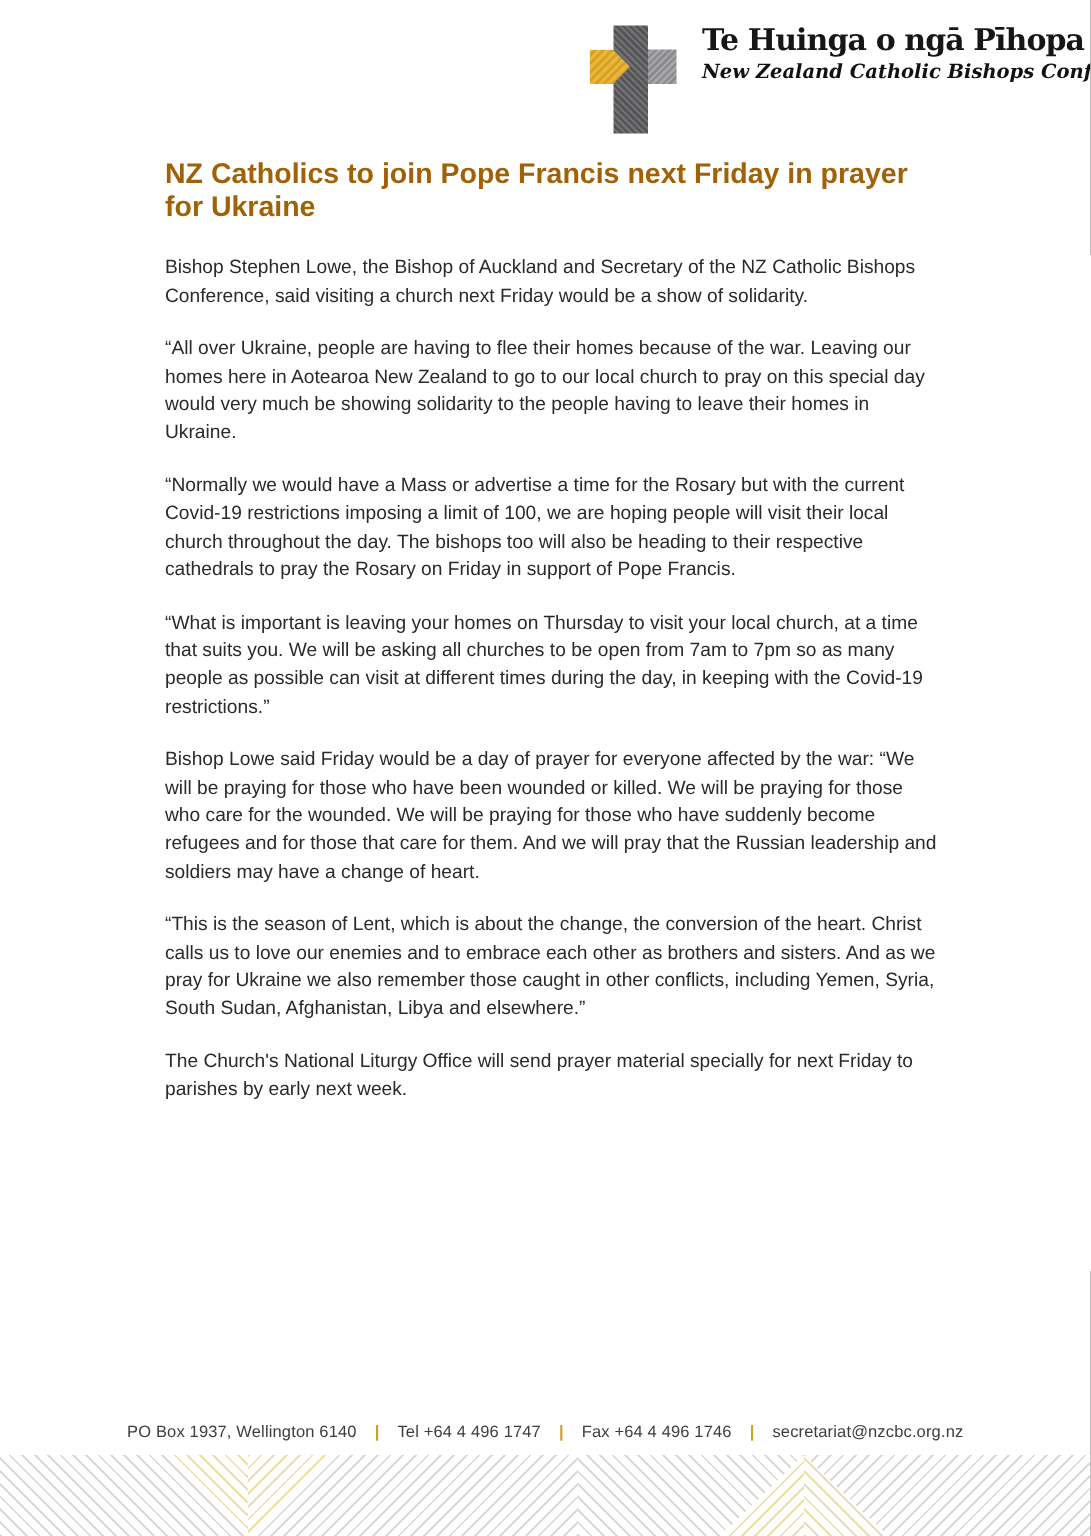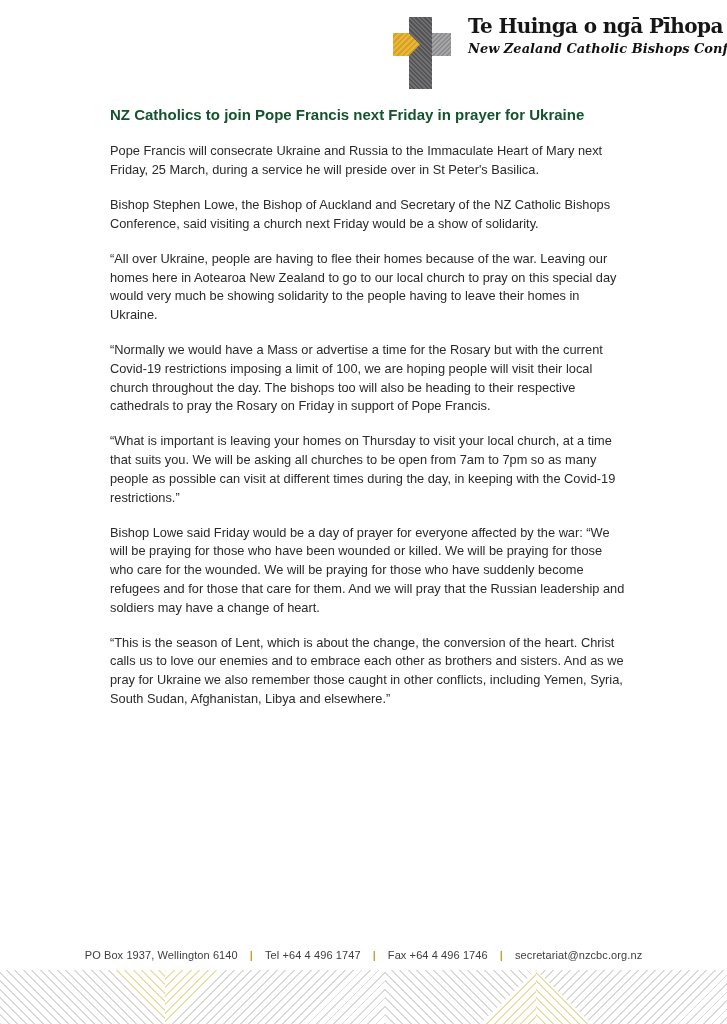--- a/index.html
+++ b/index.html
@@ -35,21 +35,21 @@
   }
   .logo-subtitle {
     margin-top:4px; font-family:"DejaVu Serif","Liberation Serif",serif;
     font-style:italic; font-weight:600; font-size:13px; color:#111;
     white-space:nowrap;
   }
 
   
   .main { position:absolute; top:106px; left:110px; width:518px; }
   .doc-date { font-size:13px; font-weight:bold; margin-bottom:18px; color:#222; }
-  .headline { font-size:15px; font-weight:bold; margin-bottom:19px; color:#14532d;
+  .headline { font-size:19px; font-weight:bold; margin-bottom:19px; color:#a16207;
               font-family:"Liberation Sans", sans-serif; }
   .lead { font-size:14.3px; line-height:21px; margin-bottom:17px; color:#222; }
   .main p.body-para { font-size:12.8px; line-height:18.7px; margin-bottom:16.5px; color:#2a2a2a; }
 
   
   .footer-contact {
     position:absolute; bottom:63px; left:0; width:100%; text-align:center;
     font-size:11px; color:#3d3d3d; letter-spacing:0.1px;
   }
   .footer-contact .sep { color:#cf9f2c; margin:0 12px; font-weight:bold; }
@@ -84,27 +84,27 @@
       <div class="logo-text">
         <div class="logo-title">Te Huinga o ngā Pīhopa</div>
         <div class="logo-subtitle">New Zealand Catholic Bishops Conference</div>
       </div>
     </div>
   </header>
 
   <main class="main">
     <h1 class="headline">NZ Catholics to join Pope Francis next Friday in prayer for Ukraine</h1>
     <div id="paragraphs">
-        <p class="body-para">Pope Francis will consecrate Ukraine and Russia to the Immaculate Heart of Mary next Friday, 25 March, during a service he will preside over in St Peter's Basilica.</p>
         <p class="body-para">Bishop Stephen Lowe, the Bishop of Auckland and Secretary of the NZ Catholic Bishops Conference, said visiting a church next Friday would be a show of solidarity.</p>
         <p class="body-para">“All over Ukraine, people are having to flee their homes because of the war. Leaving our homes here in Aotearoa New Zealand to go to our local church to pray on this special day would very much be showing solidarity to the people having to leave their homes in Ukraine.</p>
         <p class="body-para">“Normally we would have a Mass or advertise a time for the Rosary but with the current Covid-19 restrictions imposing a limit of 100, we are hoping people will visit their local church throughout the day. The bishops too will also be heading to their respective cathedrals to pray the Rosary on Friday in support of Pope Francis.</p>
         <p class="body-para">“What is important is leaving your homes on Thursday to visit your local church, at a time that suits you. We will be asking all churches to be open from 7am to 7pm so as many people as possible can visit at different times during the day, in keeping with the Covid-19 restrictions.”</p>
         <p class="body-para">Bishop Lowe said Friday would be a day of prayer for everyone affected by the war: “We will be praying for those who have been wounded or killed. We will be praying for those who care for the wounded. We will be praying for those who have suddenly become refugees and for those that care for them. And we will pray that the Russian leadership and soldiers may have a change of heart.</p>
         <p class="body-para">“This is the season of Lent, which is about the change, the conversion of the heart. Christ calls us to love our enemies and to embrace each other as brothers and sisters. And as we pray for Ukraine we also remember those caught in other conflicts, including Yemen, Syria, South Sudan, Afghanistan, Libya and elsewhere.”</p>
+        <p class="body-para">The Church's National Liturgy Office will send prayer material specially for next Friday to parishes by early next week.</p>
       </div>
   </main>
 
   <footer>
     <div class="footer-contact" id="footer-contact"><span>PO Box 1937, Wellington 6140</span><span class="sep" style="color: rgb(207, 159, 44);">|</span><span>Tel +64 4 496 1747</span><span class="sep" style="color: rgb(207, 159, 44);">|</span><span>Fax +64 4 496 1746</span><span class="sep" style="color: rgb(207, 159, 44);">|</span><span>secretariat@nzcbc.org.nz</span></div>
     <div class="band">
       <div class="seg stripes-a s1"></div>
       <div class="seg stripes-b s2"></div>
       <div class="seg stripes-a s3"></div>
       <div class="seg stripes-b s4"></div>

